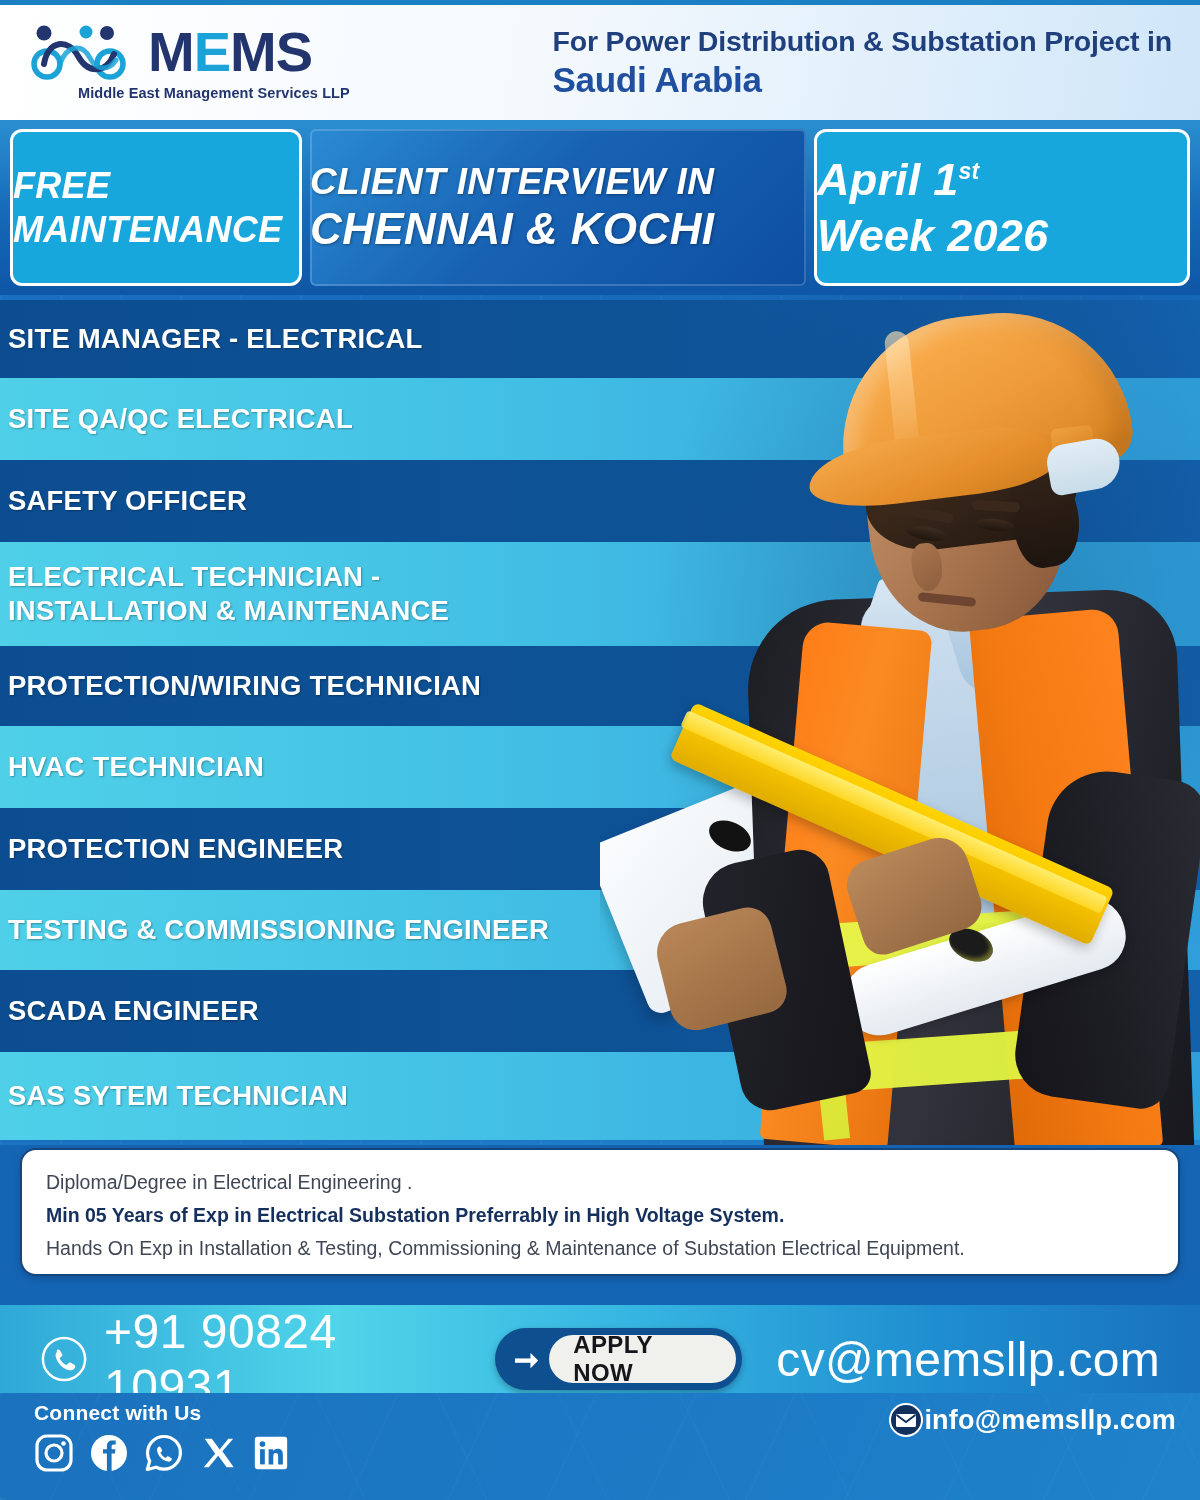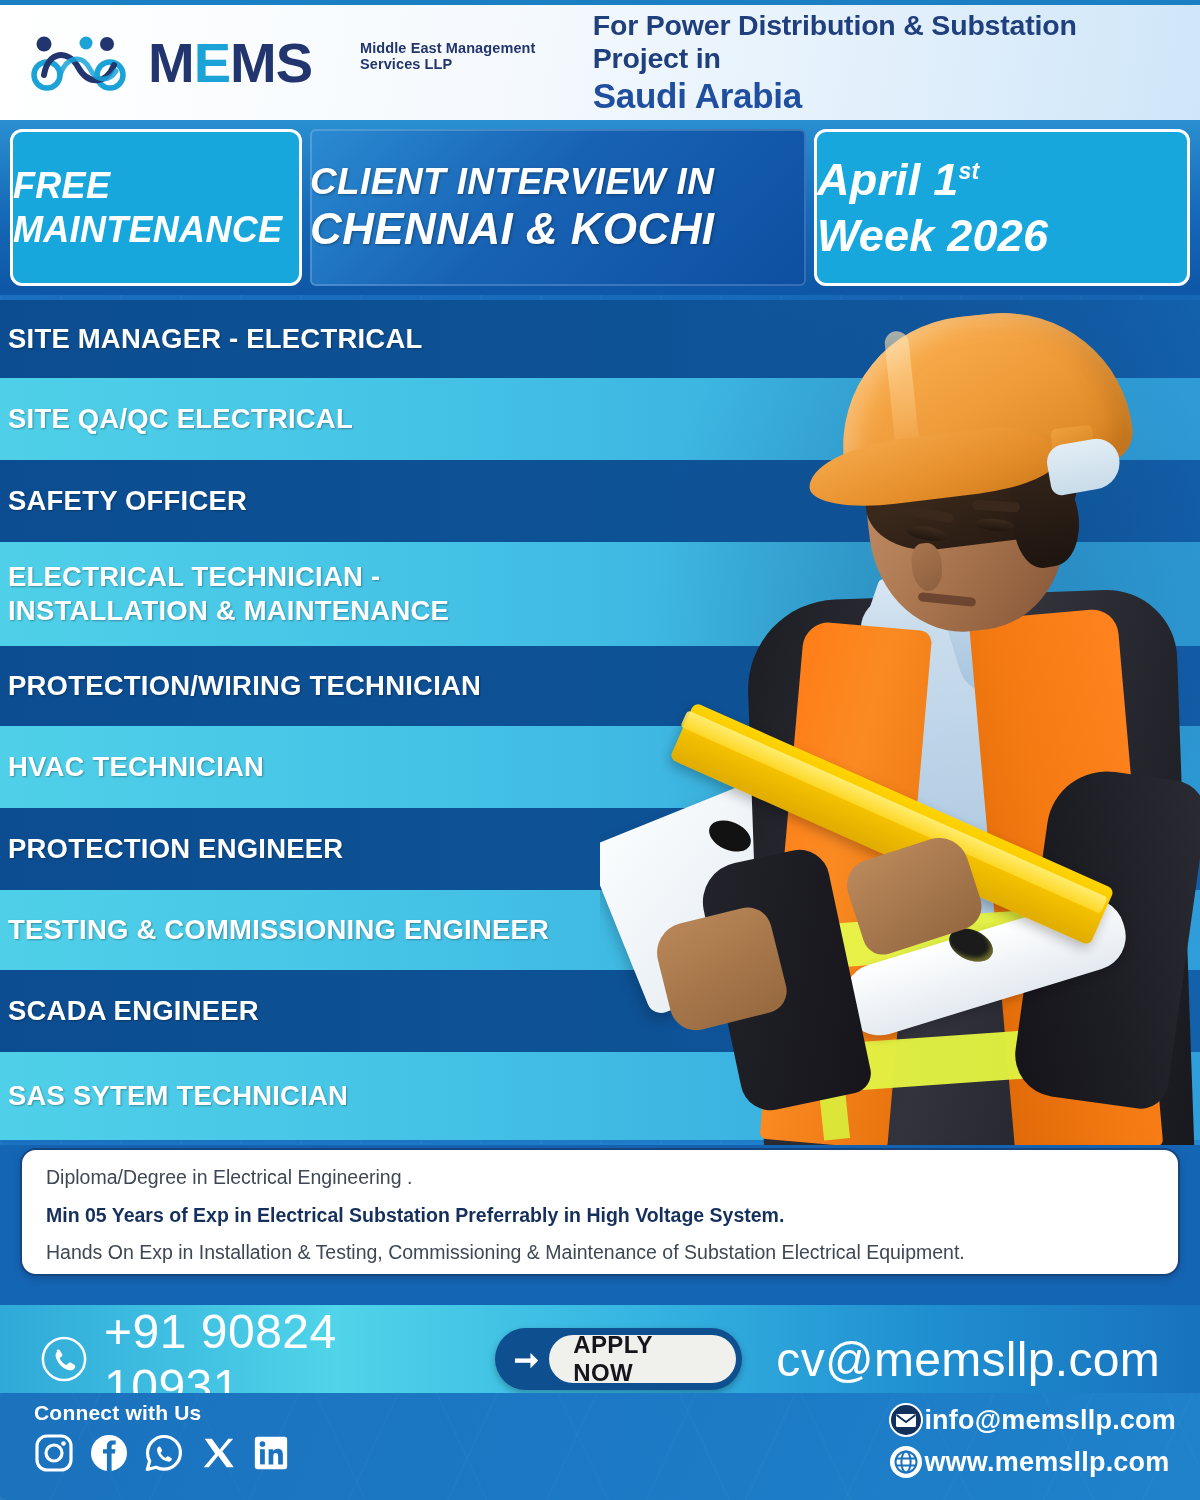--- a/index.html
+++ b/index.html
@@ -13,21 +13,21 @@
   .poster { position:relative; width:1200px; height:1500px; overflow:hidden; }
 
   
   .header {
     position:absolute; top:0; left:0; width:1200px; height:120px;
     background:linear-gradient(100deg,#ffffff 0%,#f4f9fd 45%,#dfeefb 78%,#cfe6f8 100%);
     border-top:5px solid #1b7fc4;
     display:flex; align-items:center; justify-content:space-between;
     padding:0 22px 0 30px;
   }
-  .logo-block { display:flex; flex-direction:row; align-items:flex-start; }
+  .logo-block { display:flex; flex-direction:column; align-items:flex-start; }
   .logo-row { display:flex; align-items:center; gap:6px; }
   .logo-mark { width:112px; height:56px; display:block; }
   .logo-word {
     font-size:56px; font-weight:900; letter-spacing:-1px;
     color:#23356e; line-height:1; font-family:"Liberation Sans", sans-serif;
   }
   .logo-word .cyan { color:#1ba3d8; }
   .logo-sub {
     font-size:14.5px; font-weight:700; color:#23356e;
     letter-spacing:0.1px; margin-top:5px; margin-left:48px;
@@ -279,21 +279,21 @@
     position:absolute; left:348px; top:635px; width:46px; height:30px;
     background:#1b1b1b; border-radius:50%; transform:rotate(24deg);
     box-shadow:inset -4px -2px 4px rgba(190,190,60,.5);
   }
 
   
   .qual-wrap { position:absolute; top:1148px; left:0; width:1200px; height:150px; padding:0 20px; }
   .qual {
     width:100%; height:128px; background:#ffffff; border-radius:16px;
     border:2px solid #16447f; padding:16px 22px 10px 24px;
-    display:flex; flex-direction:column; justify-content:space-between; gap:10px;
+    display:flex; flex-direction:column; justify-content:center; gap:10px;
     box-shadow:0 3px 8px rgba(0,0,0,.18);
   }
   .qual .q1 { font-size:19.5px; color:#3f4654; font-weight:400; }
   .qual .q2 { font-size:19.5px; color:#15305c; font-weight:800; }
   .qual .q3 { font-size:19.5px; color:#3f4654; font-weight:400; }
 
   
   .contact-strip {
     position:absolute; top:1305px; left:0; width:1200px; height:108px;
     background:linear-gradient(90deg,#2fa9d8 0%,#4fd4e9 28%,#37b6e2 52%,#1f8ed0 78%,#1872bd 100%);
@@ -513,25 +513,16 @@
     </div>
     <div class="footer-right">
       <div class="fr-line">
         <svg width="34" height="34" viewBox="0 0 34 34">
           <circle cx="17" cy="17" r="16" fill="#12305e" stroke="#fff" stroke-width="2"></circle>
           <rect x="7" y="11" width="20" height="13" rx="1.5" fill="#fff"></rect>
           <path d="M7.6 12l9.4 7 9.4-7" fill="none" stroke="#12305e" stroke-width="2"></path>
         </svg>
         <span class="txt">info@memsllp.com</span>
       </div>
-      <div class="fr-line">
-        <svg width="34" height="34" viewBox="0 0 34 34">
-          <circle cx="17" cy="17" r="16" fill="#fff"></circle>
-          <circle cx="17" cy="17" r="10.5" fill="none" stroke="#1b72bd" stroke-width="2"></circle>
-          <ellipse cx="17" cy="17" rx="4.6" ry="10.5" fill="none" stroke="#1b72bd" stroke-width="2"></ellipse>
-          <path d="M7 13.5h20M7 20.5h20" stroke="#1b72bd" stroke-width="2"></path>
-        </svg>
-        <span class="txt">www.memsllp.com</span>
-      </div>
     </div>
   </div>
 
 </div>
 
 </body></html>

